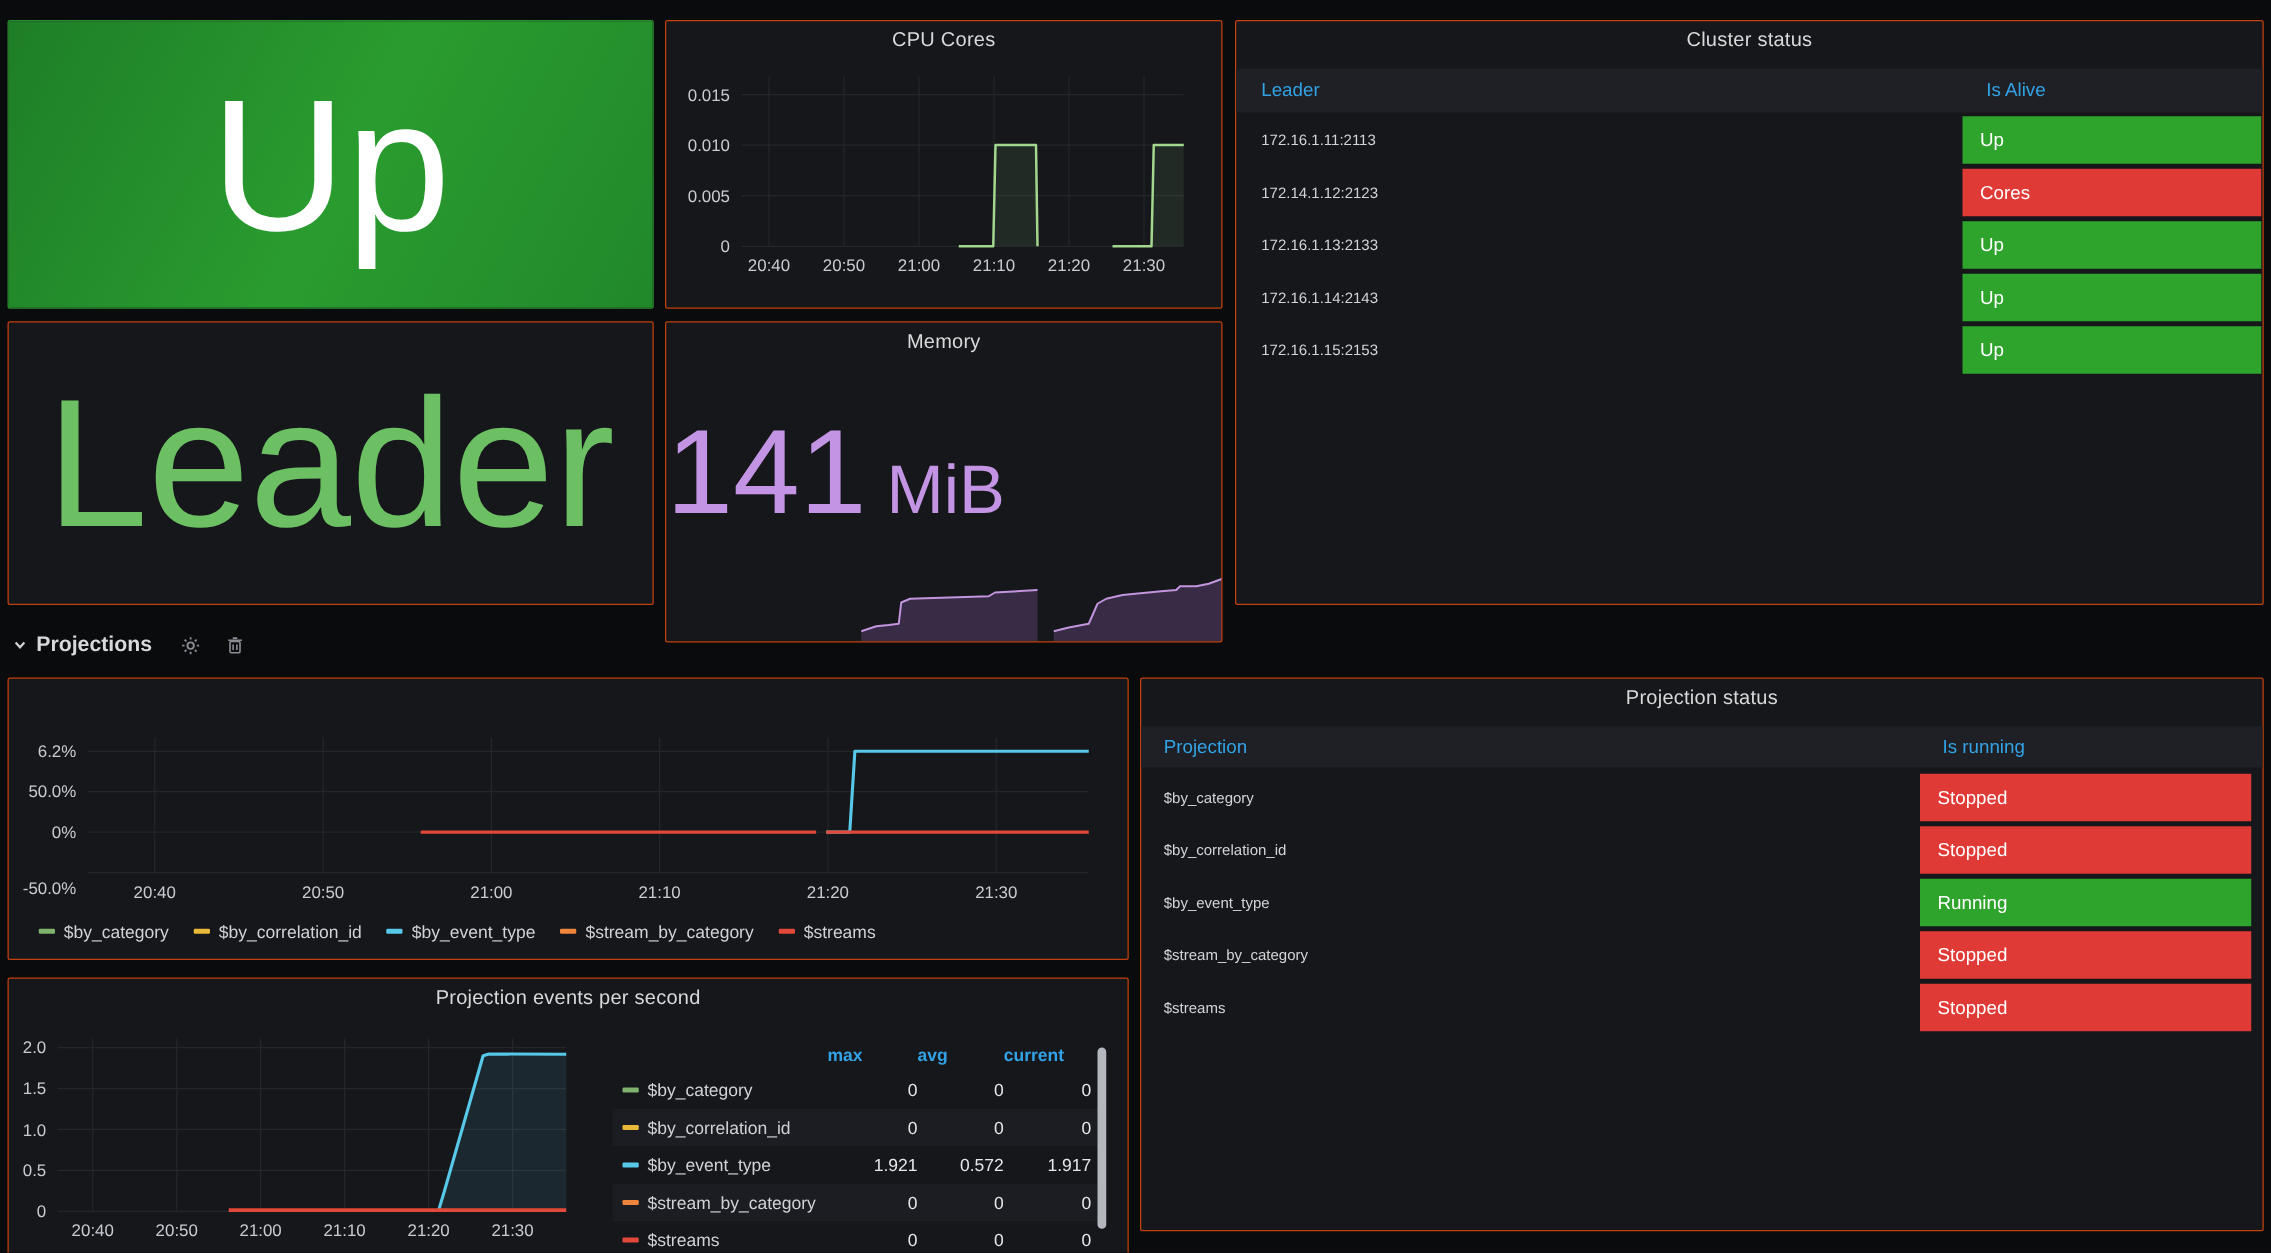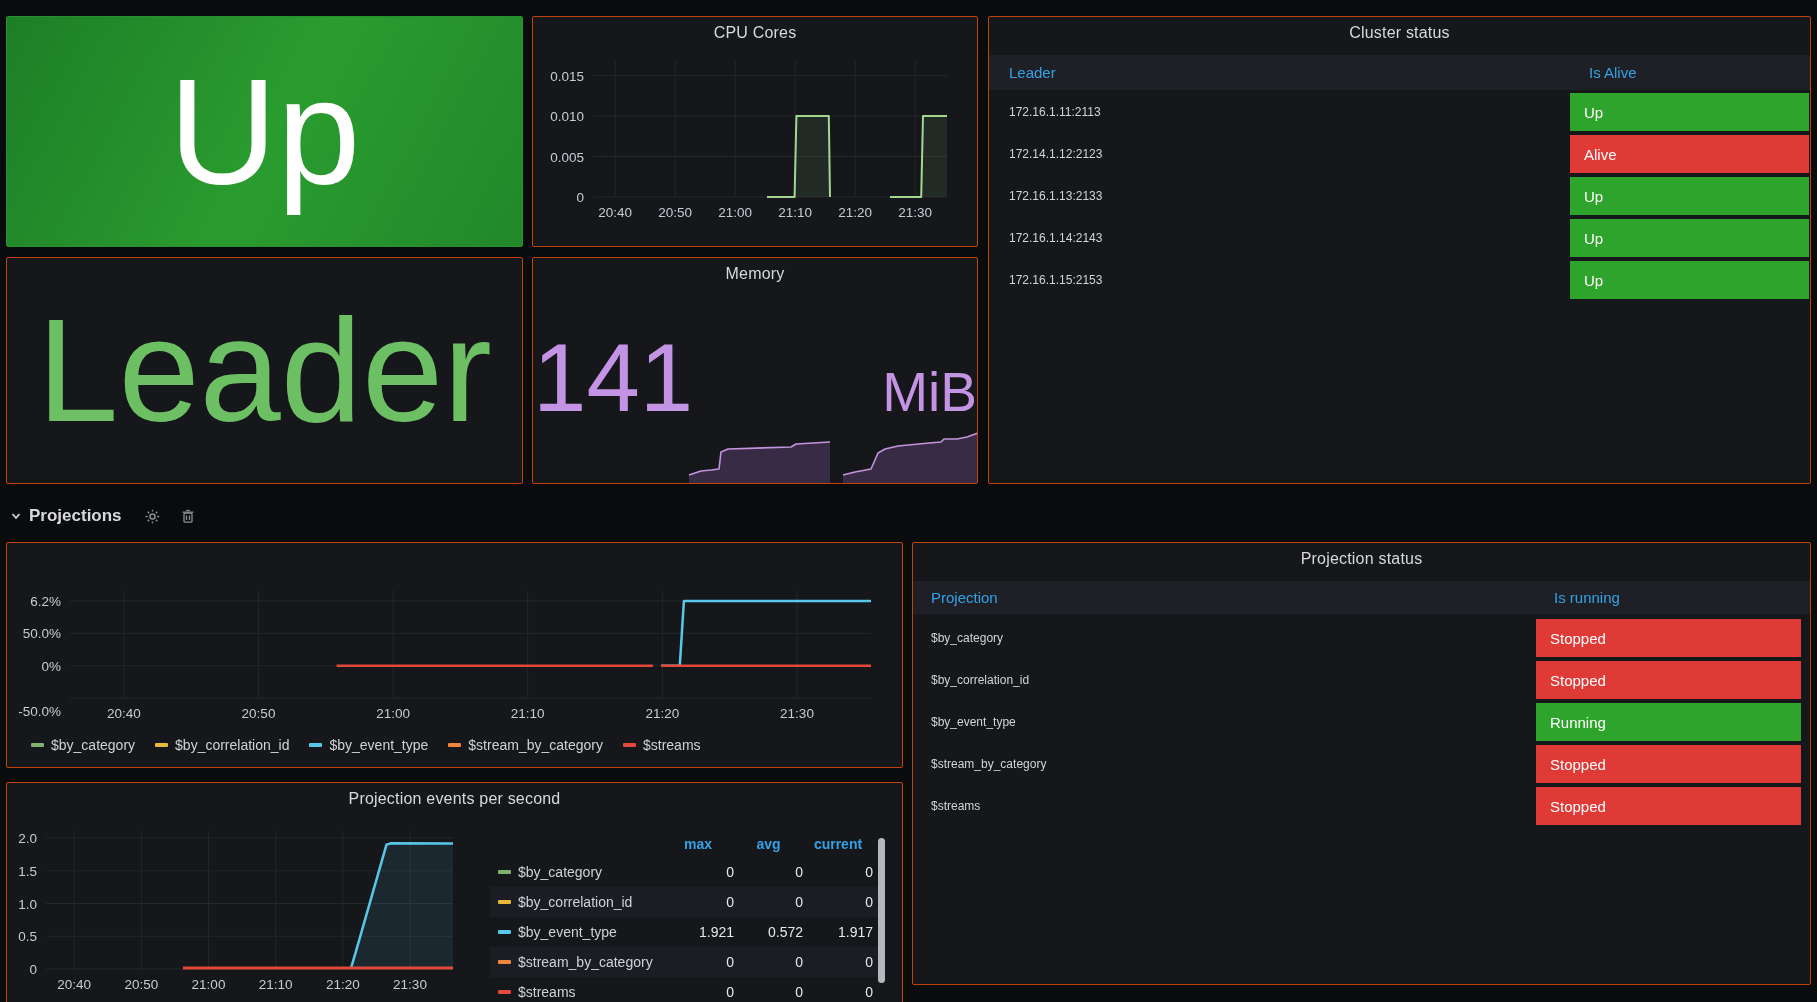--- a/index.html
+++ b/index.html
@@ -16,21 +16,21 @@
   }
   .chart{position:absolute;left:0;top:0;right:0;bottom:0;}
   .xtick,.ytick{position:absolute;font-size:13.5px;color:#c8ccd2;white-space:nowrap;z-index:2;}
   .xtick{transform:translateX(-50%);}
   .ytick{transform:translateY(-50%);text-align:right;}
   
   .bigstat{position:absolute;left:0;right:0;top:0;bottom:0;display:flex;align-items:center;justify-content:center;}
   .up-panel{background:linear-gradient(118deg,#1e7e27 0%,#2a9c2f 52%,#21882a 100%);border:1px solid #2a8f2e;}
   .up-text{font-size:150px;font-weight:500;color:#ffffff;line-height:1;}
   .leader-text{font-size:146px;font-weight:500;color:#6cbf63;line-height:1;}
-  .mem-value{display:flex;align-items:baseline;justify-content:space-between;position:absolute;left:0;right:0;top:72px;}
+  .mem-value{display:flex;align-items:baseline;justify-content:flex-start;position:absolute;left:0;right:0;top:72px;}
   .mem-num{font-size:96px;font-weight:500;color:#c494e4;line-height:1;}
   .mem-unit{font-size:55px;font-weight:500;color:#c494e4;margin-left:16px;line-height:1;}
   #memory-spark{position:absolute;left:0;right:0;bottom:0;height:56px;}
   
   .thead-band{position:absolute;left:0;right:0;height:35px;background:#1e2025;}
   .th{position:absolute;font-size:15px;font-weight:500;color:#33a2e5;line-height:35px;cursor:pointer;}
   .tcell{position:absolute;font-size:12px;color:#d2d4d6;line-height:38px;white-space:nowrap;}
   .badge{position:absolute;height:38px;color:#ffffff;font-size:15px;display:flex;align-items:center;
          padding-left:14px;box-sizing:border-box;}
   
@@ -40,21 +40,21 @@
   
   .legend-row{position:absolute;display:flex;align-items:center;gap:20px;z-index:2;}
   .legend-item{display:flex;align-items:center;gap:7px;cursor:pointer;}
   .legend-dash{width:13px;height:4px;border-radius:1px;}
   .legend-label{font-size:14px;color:#d0d2d5;}
   
   .ltable{position:absolute;z-index:2;}
   .lrow{display:grid;grid-template-columns:172px 72px 69px 70px;height:30px;align-items:center;}
   .lrow.header{height:26px;}
   .lrow.zebra{background:#1b1d23;}
-  .lhead{font-size:14px;font-weight:700;color:#33a2e5;text-align:center;cursor:pointer;}
+  .lhead{font-size:14px;font-weight:700;color:#33a2e5;text-align:left;cursor:pointer;}
   .lname{display:flex;align-items:center;gap:7px;padding-left:8px;cursor:pointer;}
   .lname span{font-size:14px;color:#d0d2d5;white-space:nowrap;}
   .lval{font-size:14px;color:#e6e7e9;text-align:right;}
   .scroll-thumb{position:absolute;width:7px;border-radius:4px;background:#b4b7bd;cursor:pointer;z-index:4;}
   svg.icon{display:block;}
 </style>
 </head>
 <body>
 
 <div class="panel up-panel" style="left:6px;top:16px;width:517px;height:231px;">
@@ -94,21 +94,21 @@
       <div class="xtick" style="left:262.2px;top:188px">21:10</div>
       <div class="xtick" style="left:322.2px;top:188px">21:20</div>
       <div class="xtick" style="left:382.2px;top:188px">21:30</div>
       <div class="ytick" style="left:0;width:51px;top:180.0px">0</div>
       <div class="ytick" style="left:0;width:51px;top:139.5px">0.005</div>
       <div class="ytick" style="left:0;width:51px;top:99.0px">0.010</div>
       <div class="ytick" style="left:0;width:51px;top:58.6px">0.015</div>
     </div>
 </div>
 
-<div class="panel" style="left:532px;top:257px;width:446px;height:227px;">
+<div class="panel" style="left:532px;top:257px;width:446px;height:257px;">
   <div class="panel-title">Memory</div>
   <div class="mem-value">
     <span class="mem-num">141</span>
     <span class="mem-unit">MiB</span>
   </div>
   <div id="memory-spark"><svg width="444" height="56">
         <polygon points="156,56 156,48.0 168,44.0 178,43.0 186,42.0 188,25.0 195,22.0 258,20.0 263,17.0 297,15.0 297,56" fill="rgba(184,119,217,0.22)"></polygon>
         <polyline points="156,48.0 168,44.0 178,43.0 186,42.0 188,25.0 195,22.0 258,20.0 263,17.0 297,15.0" fill="none" stroke="#c295de" stroke-width="1.6" stroke-linejoin="round"></polyline>
         <polygon points="310,56 310,48.0 322,45.0 338,42.0 345,26.0 352,22.0 365,19.0 396,16.0 408,15.0 411,12.0 424,12.0 434,10.0 445,6.0 445,56" fill="rgba(184,119,217,0.22)"></polygon>
         <polyline points="310,48.0 322,45.0 338,42.0 345,26.0 352,22.0 365,19.0 396,16.0 408,15.0 411,12.0 424,12.0 434,10.0 445,6.0" fill="none" stroke="#c295de" stroke-width="1.6" stroke-linejoin="round"></polyline>
@@ -121,21 +121,21 @@
     <div class="th" style="left:20px;">Leader</div>
     <div class="th" style="left:600px;">Is Alive</div>
   </div>
   <div id="cluster-rows">
       <div>
         <div class="tcell" style="left: 20px; top: 76px;">172.16.1.11:2113</div>
         <div class="badge" style="left: 581px; top: 76px; width: 239px; background: rgb(47, 164, 44);">Up</div>
       </div>
       <div>
         <div class="tcell" style="left: 20px; top: 118px;">172.14.1.12:2123</div>
-        <div class="badge" style="left: 581px; top: 118px; width: 239px; background: rgb(224, 58, 54);">Alive</div>
+        <div class="badge" style="left: 581px; top: 118px; width: 239px; background: rgb(224, 58, 54);">Cores</div>
       </div>
       <div>
         <div class="tcell" style="left: 20px; top: 160px;">172.16.1.13:2133</div>
         <div class="badge" style="left: 581px; top: 160px; width: 239px; background: rgb(47, 164, 44);">Up</div>
       </div>
       <div>
         <div class="tcell" style="left: 20px; top: 202px;">172.16.1.14:2143</div>
         <div class="badge" style="left: 581px; top: 202px; width: 239px; background: rgb(47, 164, 44);">Up</div>
       </div>
       <div>

